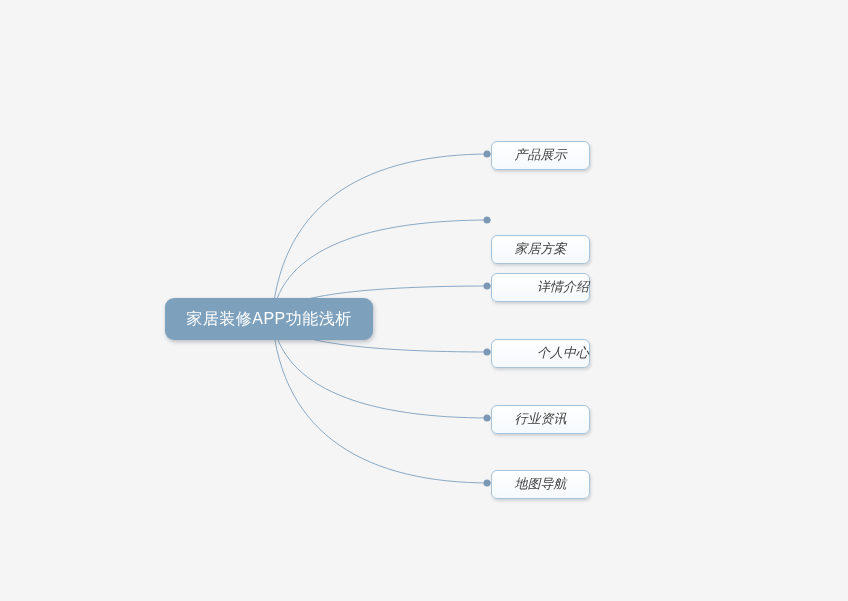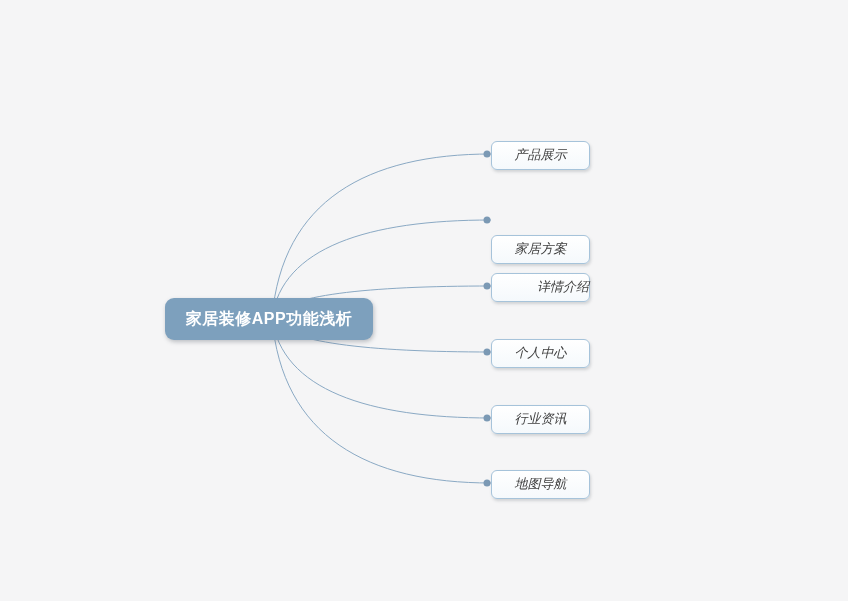--- a/index.html
+++ b/index.html
@@ -22,21 +22,21 @@
     width: 848px;
     height: 601px;
   }
   .root-node {
     position: absolute;
     display: flex;
     align-items: center;
     justify-content: center;
     border-radius: 9px;
     box-shadow: 1px 2px 4px rgba(80,90,100,0.35);
-    font-weight: bold;
+    font-weight: normal;
     font-size: 16px;
     letter-spacing: 0.5px;
     cursor: default;
     z-index: 2;
   }
   .child-node {
     position: absolute;
     display: flex;
     align-items: center;
     justify-content: center;
@@ -78,21 +78,21 @@
 
   <div class="child-node" style="left: 491px; top: 140.5px; width: 97px; height: 27px; border-color: rgb(166, 195, 218); color: rgb(61, 61, 61);">
     <span class="node-label">产品展示</span>
   </div>
   <div class="child-node" style="left: 491px; top: 206.5px; width: 97px; height: 27px; border-color: rgb(166, 195, 218); color: rgb(61, 61, 61); margin-top: 28px;">
     <span class="node-label">家居方案</span>
   </div>
   <div class="child-node" style="left: 491px; top: 272.5px; width: 97px; height: 27px; border-color: rgb(166, 195, 218); color: rgb(61, 61, 61); justify-content: flex-end;">
     <span class="node-label">详情介绍</span>
   </div>
-  <div class="child-node" style="left: 491px; top: 338.5px; width: 97px; height: 27px; border-color: rgb(166, 195, 218); color: rgb(61, 61, 61);">
+  <div class="child-node" style="left: 491px; top: 338.5px; width: 97px; height: 27px; border-color: rgb(166, 195, 218); color: rgb(61, 61, 61); justify-content: flex-end;">
     <span class="node-label">个人中心</span>
   </div>
   <div class="child-node" style="left: 491px; top: 404.5px; width: 97px; height: 27px; border-color: rgb(166, 195, 218); color: rgb(61, 61, 61);">
     <span class="node-label">行业资讯</span>
   </div>
   <div class="child-node" style="left: 491px; top: 469.5px; width: 97px; height: 27px; border-color: rgb(166, 195, 218); color: rgb(61, 61, 61);">
     <span class="node-label">地图导航</span>
   </div>
 </div>
 

